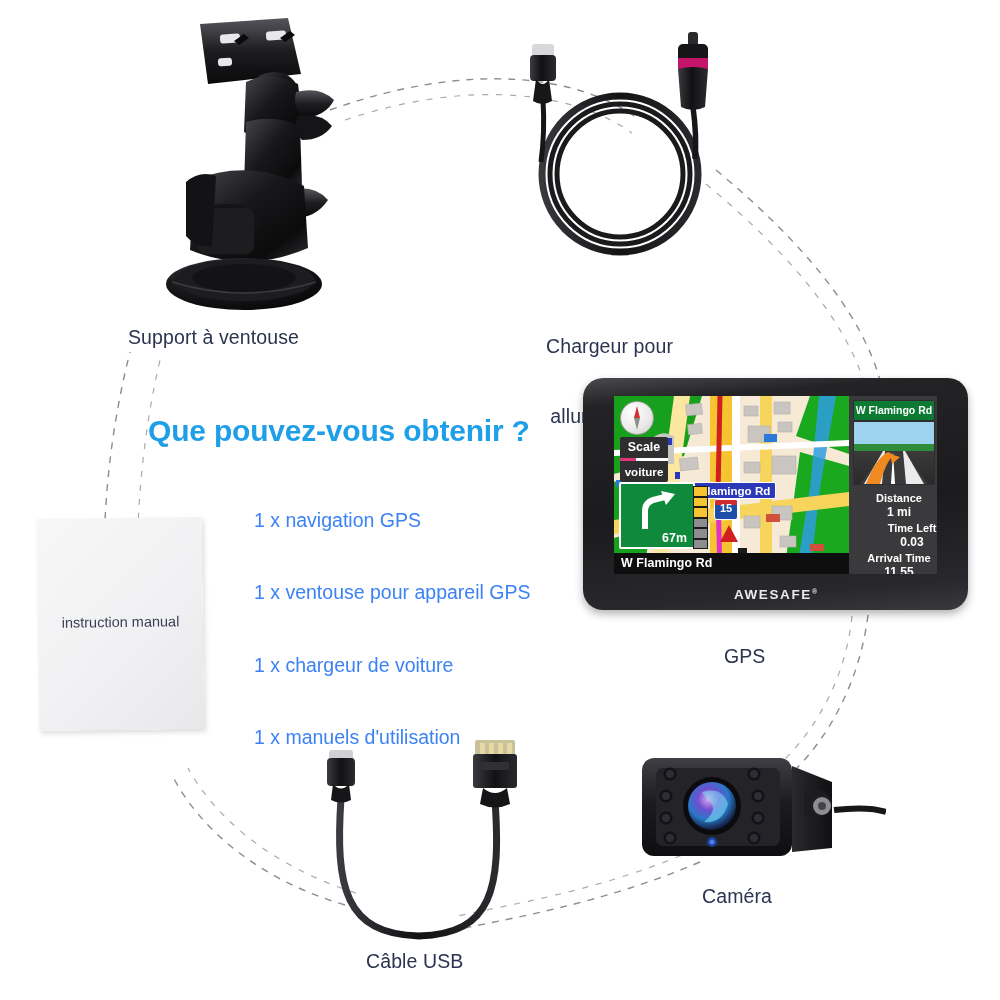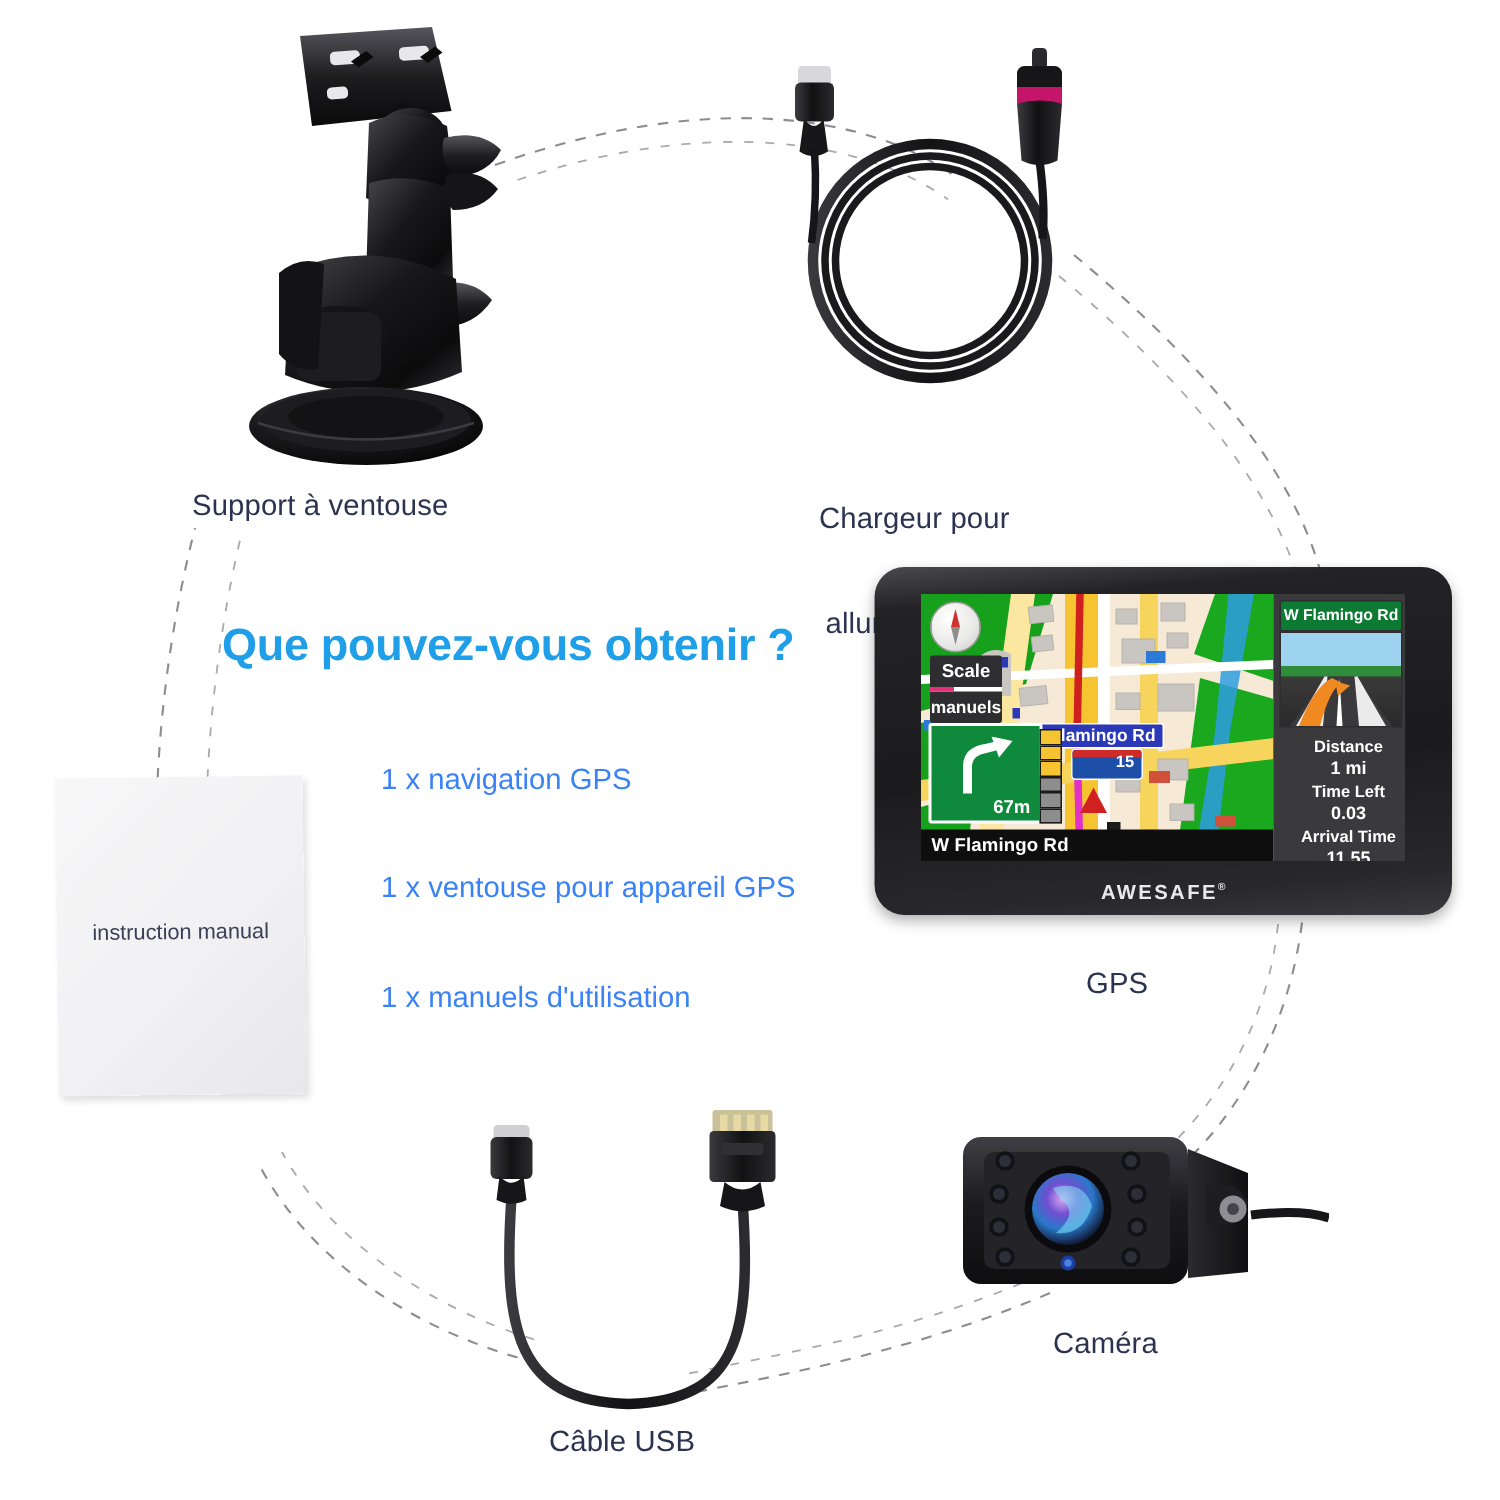--- a/index.html
+++ b/index.html
@@ -99,21 +99,21 @@
     border-top:12px solid #8d8d8a;
   }
 
   .streetlabel{
     position:absolute;background:#2b39b8;color:#fff;font-size:11.6px;font-weight:bold;
     padding:1px 5px;border:1px solid #ffffff;border-radius:2px;white-space:nowrap;
   }
   #shield{
     position:absolute;left:100px;top:103px;width:22px;height:19px;border-radius:3px;
     background:#1d4fa8;border:1.5px solid #ffffff;
-    color:#fff;font-size:11px;font-weight:bold;text-align:center;line-height:17px;padding-left:24px;
+    color:#fff;font-size:11px;font-weight:bold;text-align:center;line-height:17px;
   }
   #shield .redtop{position:absolute;left:0;top:0;right:0;height:5px;background:#cf2b2b;border-radius:2px 2px 0 0;}
   #shield span{position:relative;}
 
   #turnpanel{
     position:absolute;left:5px;bottom:25px;width:72px;height:63px;
     background:#0f8a3c;border:2px solid #ffffff;border-radius:2px;
   }
   #turnpanel .arw{position:absolute;left:14px;top:7px;}
   #turnpanel .dist{
@@ -274,20 +274,21 @@
 
   <div class="caption c2" style="left:546px;top:288px;">
     <div>Chargeur pour</div>
     <div>allume-cigare</div>
   </div>
 
   <div id="headline">Que pouvez-vous obtenir ?</div>
   <div id="bullets">
     <div>1 x navigation GPS</div>
     <div>1 x ventouse pour appareil GPS</div>
+    <div>1 x chargeur de voiture</div>
     <div>1 x manuels d'utilisation</div>
   </div>
 
   <div id="manual">
     <div class="mtext">instruction manual</div>
   </div>
 
   <div id="usbcable">
     <svg viewBox="0 0 230 222" width="230" height="222">
       <defs>
@@ -375,21 +376,21 @@
 
         <div id="compass">
           <div class="nd"></div>
           <div class="sd"></div>
         </div>
 
         <div class="btnbox" id="scaleBtn">Scale</div>
         <div id="scalebarline">
             <i></i>
           </div>
-        <div class="btnbox" id="cancelBtn">manuels</div>
+        <div class="btnbox" id="cancelBtn">voiture</div>
 
         <div class="streetlabel" style="left:66px;top:86px;">W Flamingo Rd</div>
 
         <div id="shield">
           <div class="redtop"></div>
           <span>15</span>
         </div>
 
         <div id="turnpanel">
           <svg class="arw" width="44" height="40" viewBox="0 0 44 40">
@@ -426,21 +427,21 @@
             <path d="M39 30 L41 62 L37 62 Z" fill="#ffffff"></path>
             <path d="M40 33 q-8 6 -14 29 l-14 0 q10 -26 22 -32 z" fill="#f08a20"></path>
             <path d="M36 32 l10 3 l-8 7 z" fill="#f08a20"></path>
           </svg>
         </div>
 
         <div class="infoblk" style="top:96px;">
           <div class="lab">Distance</div>
           <div class="val">1 mi</div>
         </div>
-        <div class="infoblk" style="top:126px;">
+        <div class="infoblk" style="top:126px;padding-left:13px;">
           <div class="lab">Time Left</div>
           <div class="val">0.03</div>
         </div>
         <div class="infoblk" style="top:156px;">
           <div class="lab">Arrival Time</div>
           <div class="val">11.55</div>
         </div>
       </div>
     </div>
 

